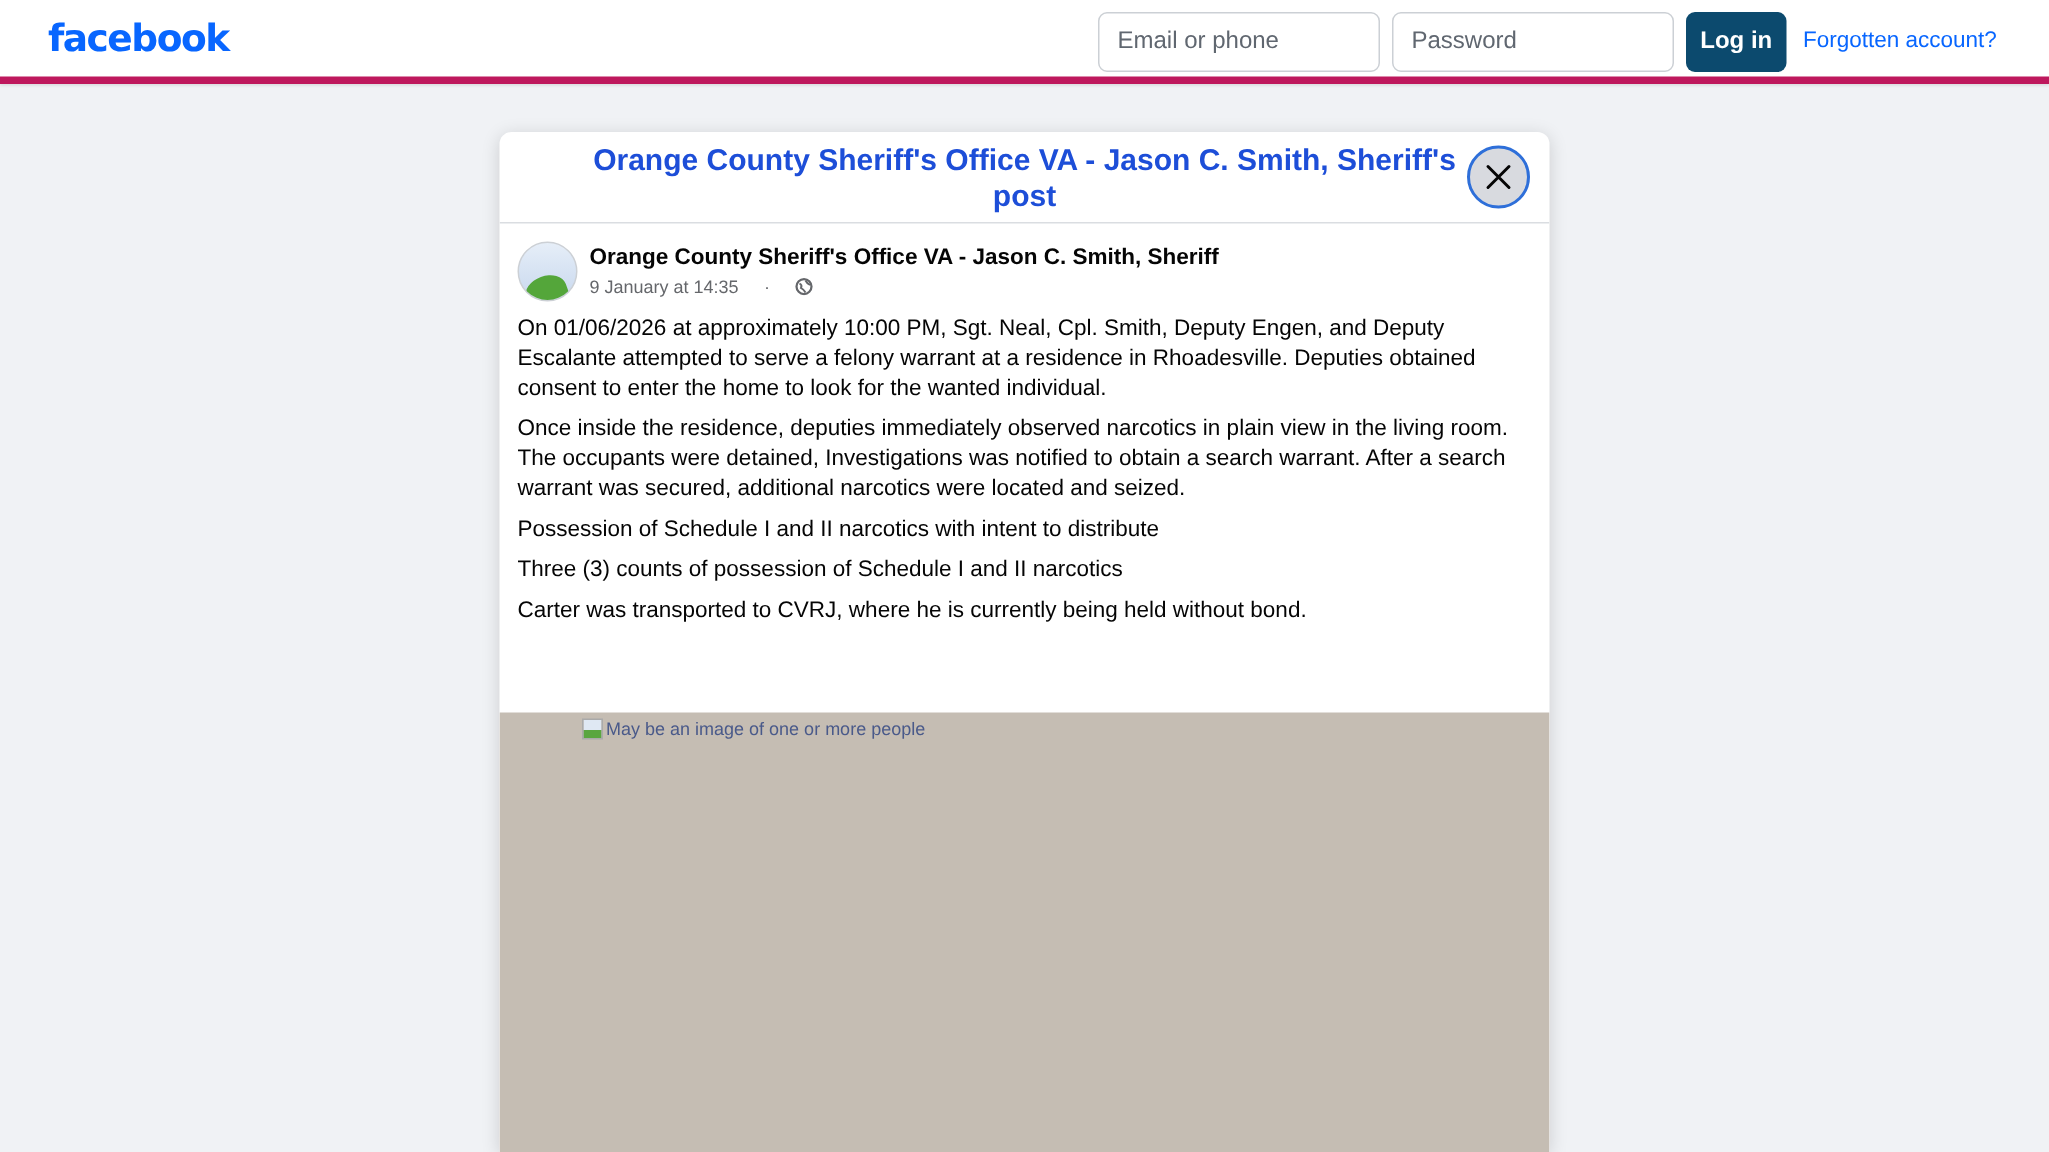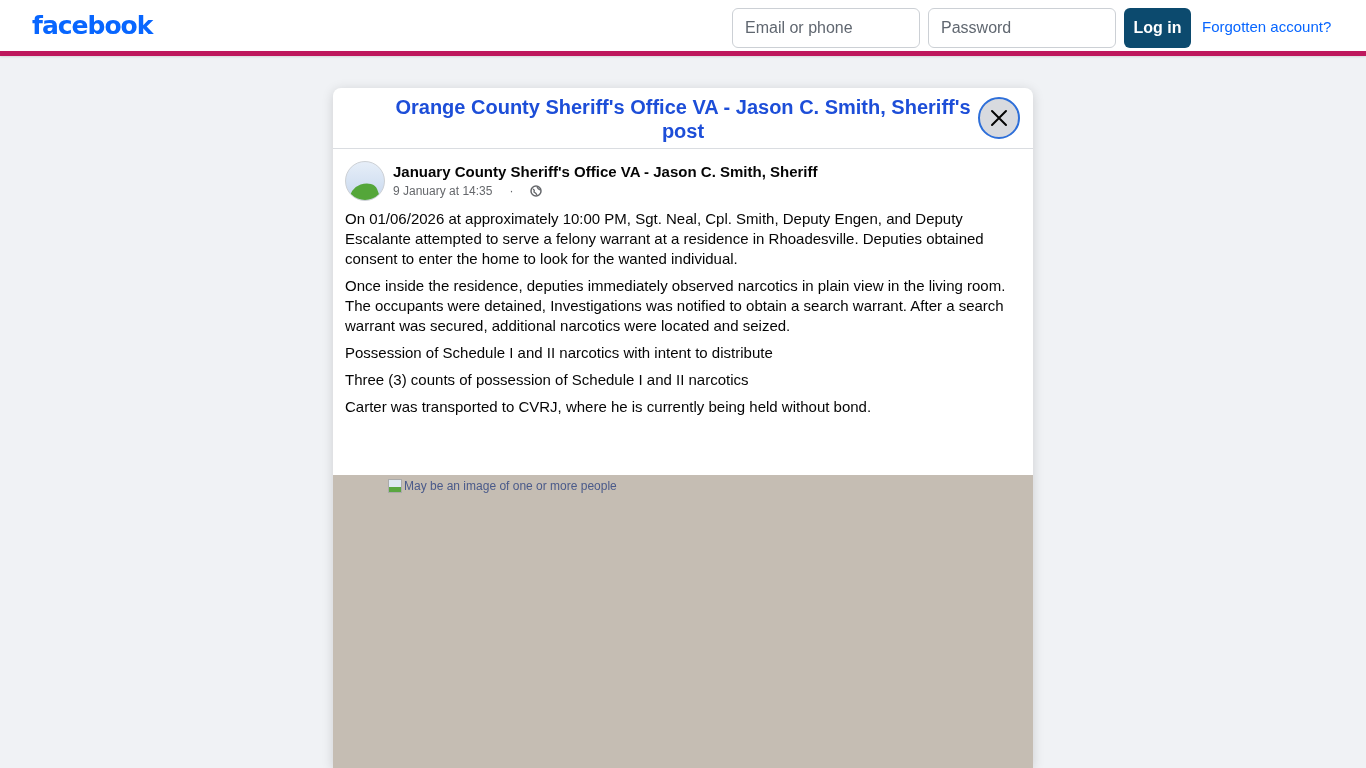--- a/index.html
+++ b/index.html
@@ -46,21 +46,21 @@
       <svg width="18" height="18" viewBox="0 0 18 18">
         <path d="M2 2 L16 16 M16 2 L2 16" stroke="#050505" stroke-width="2" stroke-linecap="round"></path>
       </svg>
     </div>
   </div>
 
   <div class="post-head">
     <div class="avatar">
         <div class="grass"></div>
       </div>
-    <div class="author">January County Sheriff's Office VA - Jason C. Smith, Sheriff</div>
+    <div class="author">Orange County Sheriff's Office VA - Jason C. Smith, Sheriff</div>
     <div class="meta">
       <span>9 January at 14:35</span>
       <span>·</span>
       <svg width="12" height="12" viewBox="0 0 12 12">
         <circle cx="6" cy="6" r="5" fill="none" stroke="#65676b" stroke-width="1.5"></circle>
         <path d="M3 4 Q5 5 4 7 Q6 8 7 10 M7 2 Q8 4 10 5" fill="none" stroke="#65676b" stroke-width="1.3"></path>
       </svg>
     </div>
   </div>
 

